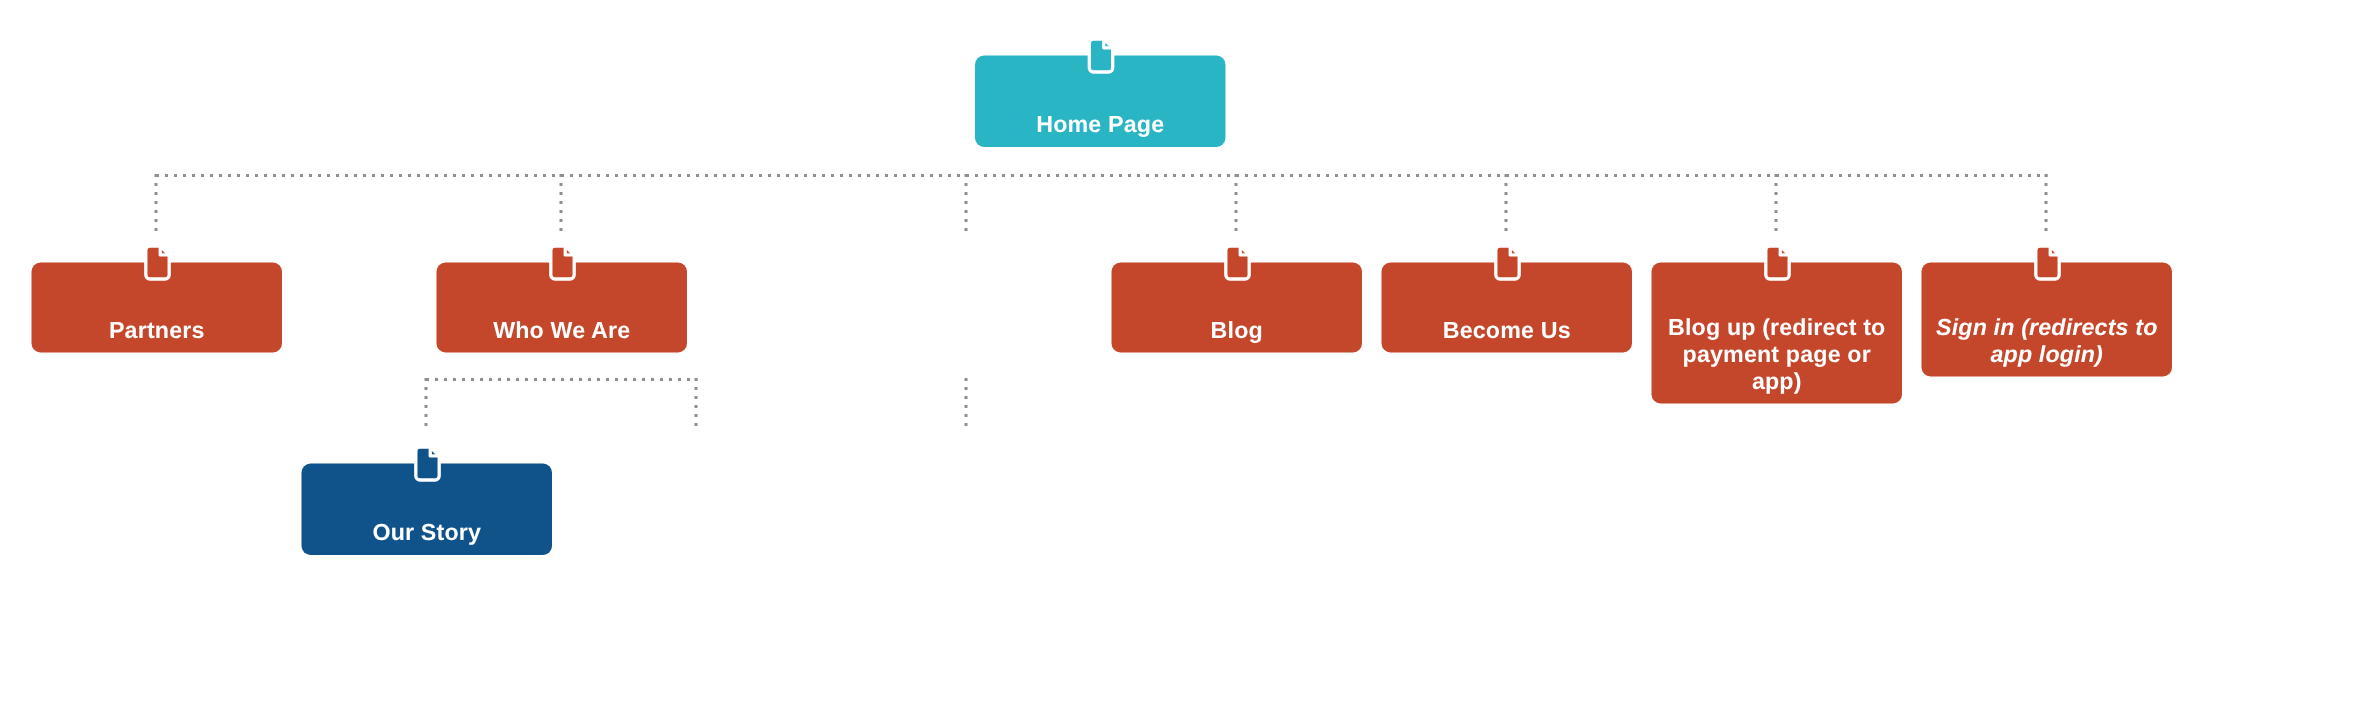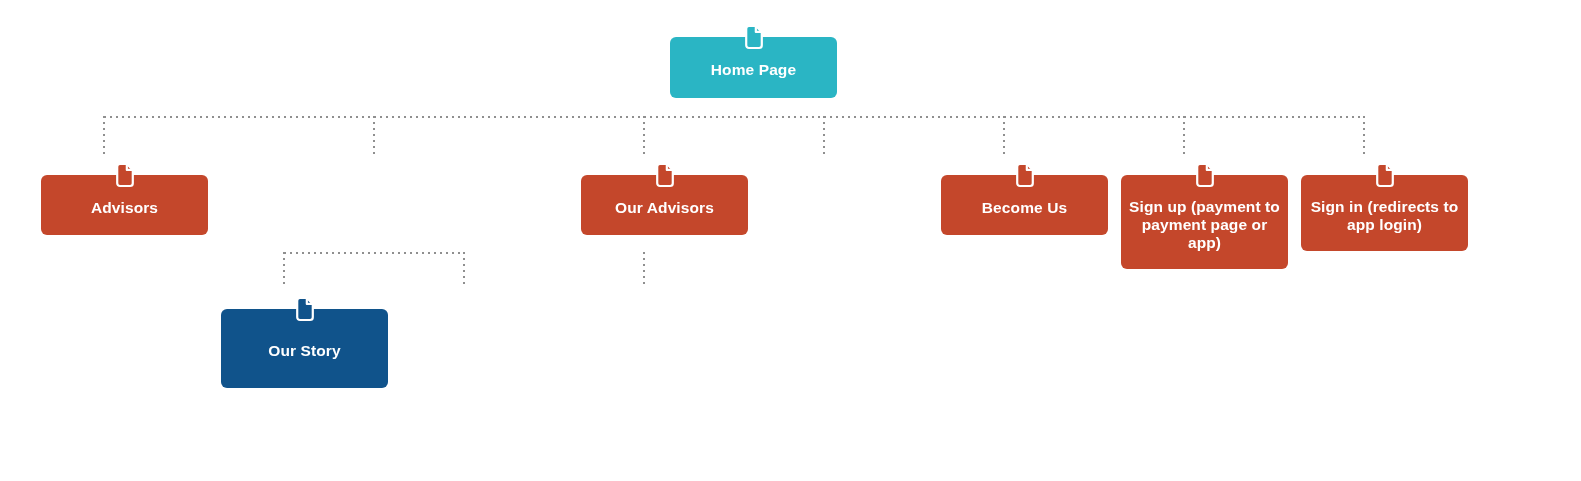--- a/index.html
+++ b/index.html
@@ -34,40 +34,39 @@
       transparent 2px 6px);
   }
 
   
   .node {
     position: absolute;
     width: 167px;
     height: 60px;
     border-radius: 6px;
     display: flex;
-    align-items: center;
+    align-items: flex-end;
     justify-content: center;
     box-sizing: border-box;
     padding: 10px 5px 5px 5px;
     cursor: pointer;
-    margin-left: 20px;
   }
   .node .label {
     color: var(--label-text, #ffffff);
     font-size: 15.5px;
     line-height: 18px;
     font-weight: 700;
     text-align: center;
     letter-spacing: 0.1px;
   }
   .l1 { background: var(--home-fill, #2ab5c4); height: 61px; }
   .l2 { background: var(--level2-fill, #c4472b); }
-  .l3 { background: var(--level3-fill, #10538b); height: 79px; }
+  .l3 { background: var(--level3-fill, #10538b); height: 61px; }
   .h-tall { height: 94px; }
-  .h-mid  { height: 76px; }
+  .h-mid  { height: 76px; font-style: italic; }
 
   .l1 .page-icon { color: var(--home-fill, #2ab5c4); }
   .l2 .page-icon { color: var(--level2-fill, #c4472b); }
   .l3 .page-icon { color: var(--level3-fill, #10538b); }
 
   .page-icon {
     position: absolute;
     top: -13px;
     left: 50%;
     margin-left: -11px;
@@ -112,50 +111,58 @@
     </span>
     <span class="label">Home Page</span>
   </div>
 
   <div class="node l2" style="left:21px; top:175px">
     <span class="page-icon">
       <svg width="22" height="26">
           <use href="#doc-icon"></use>
         </svg>
     </span>
-    <span class="label">Advisors</span>
+    <span class="label">Partners</span>
   </div>
 
-
-  <div class="node l2" style="left:561px; top:175px">
+  <div class="node l2" style="left:291px; top:175px">
     <span class="page-icon">
       <svg width="22" height="26">
           <use href="#doc-icon"></use>
         </svg>
     </span>
-    <span class="label">Our Advisors</span>
+    <span class="label">Who We Are</span>
   </div>
 
+
+  <div class="node l2" style="left:741px; top:175px">
+    <span class="page-icon">
+      <svg width="22" height="26">
+          <use href="#doc-icon"></use>
+        </svg>
+    </span>
+    <span class="label">Blog</span>
+  </div>
 
   <div class="node l2" style="left:921px; top:175px">
     <span class="page-icon">
       <svg width="22" height="26">
           <use href="#doc-icon"></use>
         </svg>
     </span>
     <span class="label">Become Us</span>
   </div>
 
   <div class="node l2 h-tall" style="left:1101px; top:175px">
     <span class="page-icon">
       <svg width="22" height="26">
           <use href="#doc-icon"></use>
         </svg>
     </span>
-    <span class="label">Sign up (payment to payment page or app)</span>
+    <span class="label">Blog up (redirect to payment page or app)</span>
   </div>
 
   <div class="node l2 h-mid" style="left:1281px; top:175px">
     <span class="page-icon">
       <svg width="22" height="26">
           <use href="#doc-icon"></use>
         </svg>
     </span>
     <span class="label">Sign in (redirects to app login)</span>
   </div>

